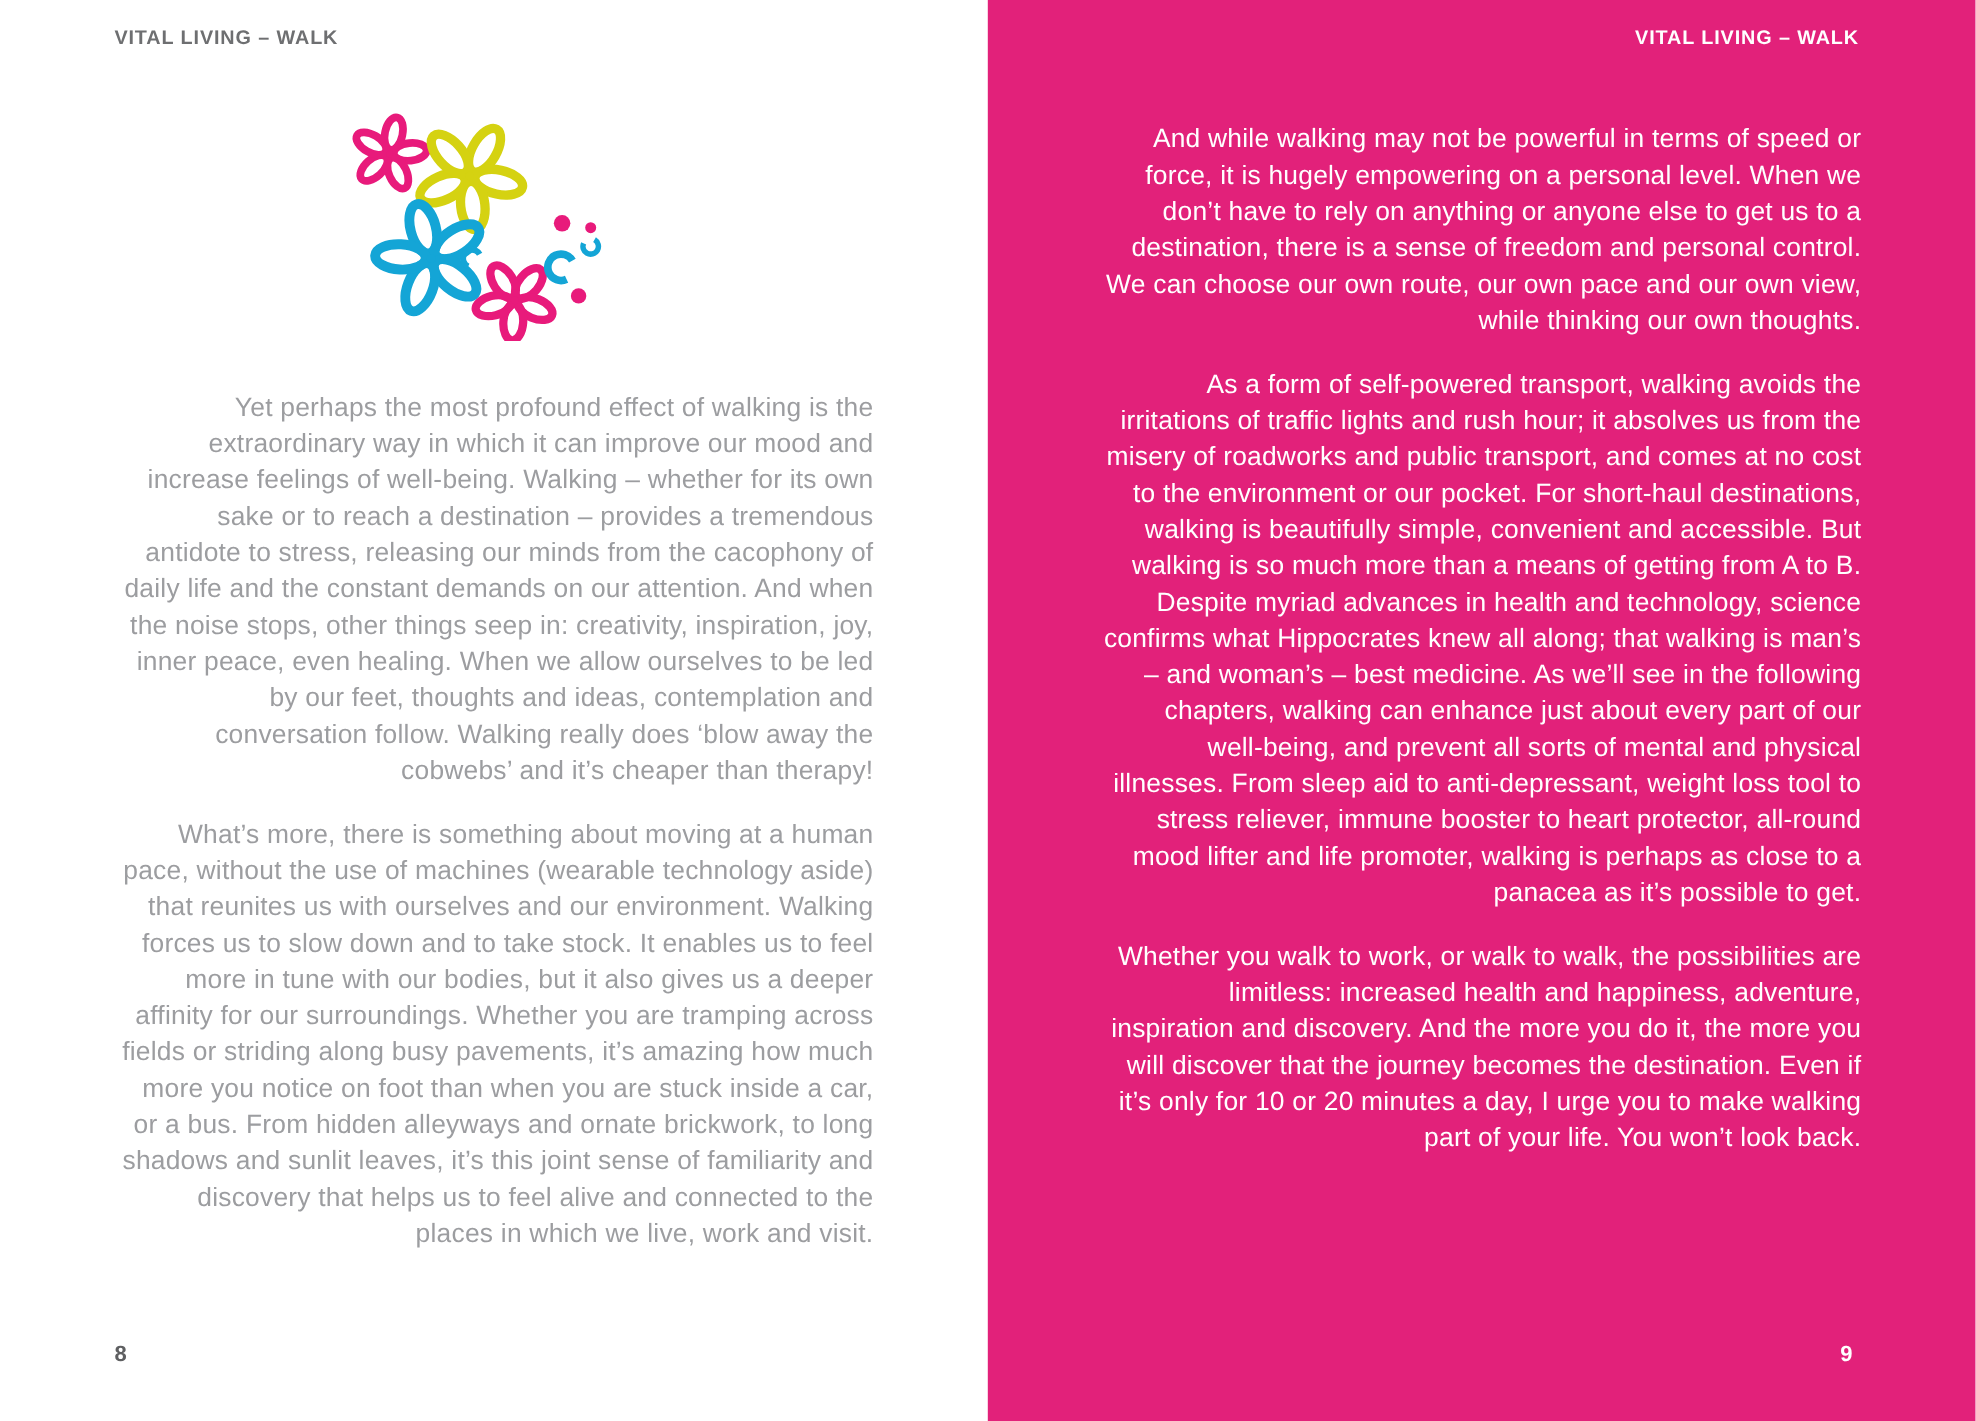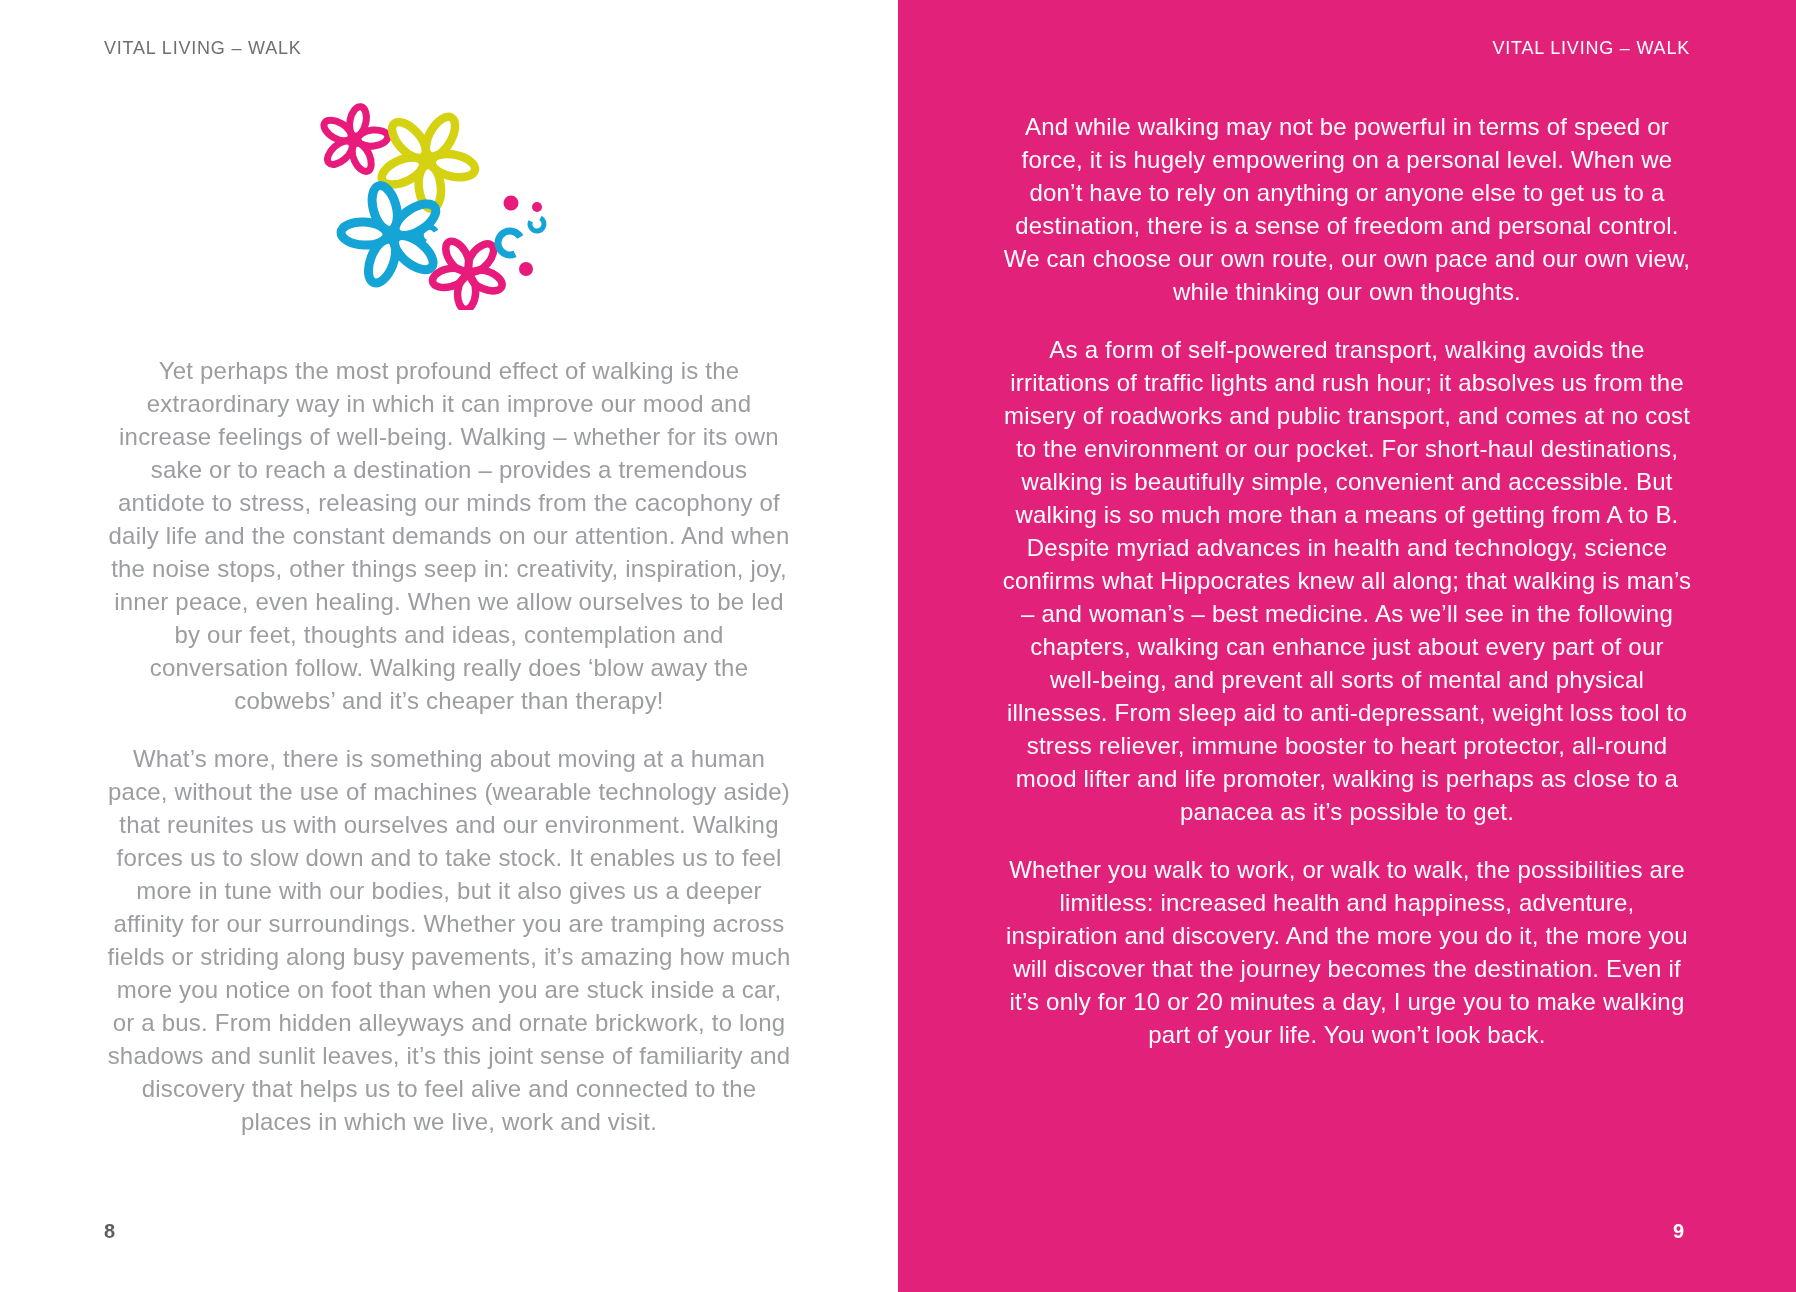--- a/index.html
+++ b/index.html
@@ -7,34 +7,34 @@
     position:relative;
     width:1796px;height:1292px;
     overflow:hidden;
     font-family:"Liberation Sans", sans-serif;
   }
   .page{position:absolute;top:0;height:1292px;width:898px;}
   .page-left{left:0;background:#ffffff;}
   .page-right{left:898px;background:#E2217A;}
 
   .running-head{
-    position:absolute;top:38px;
-    font-size:18px;font-weight:normal;
+    position:absolute;top:24px;
+    font-size:18px;font-weight:bold;
     letter-spacing:0.8px;
   }
   .running-head.left{left:104px;color:#6E6F71;}
   .running-head.right{right:106px;color:#ffffff;}
 
   .illustration{position:absolute;left:298px;top:82px;width:268px;height:228px;}
 
   .body-text{
     position:absolute;left:104px;width:690px;
     font-size:24px;font-weight:300;
     line-height:33px;letter-spacing:0.2px;
-    text-align:center;
+    text-align:right;
   }
   .body-text p{margin:0 0 25px 0;}
   .body-left{top:318px;color:#9C9DA0;margin-top:36px;}
   .body-right{top:110px;color:#ffffff;}
 
   .pagenum{
     position:absolute;top:1220px;
     font-size:20px;font-weight:600;
   }
   .pagenum.left{left:104px;color:#5E5F61;}

